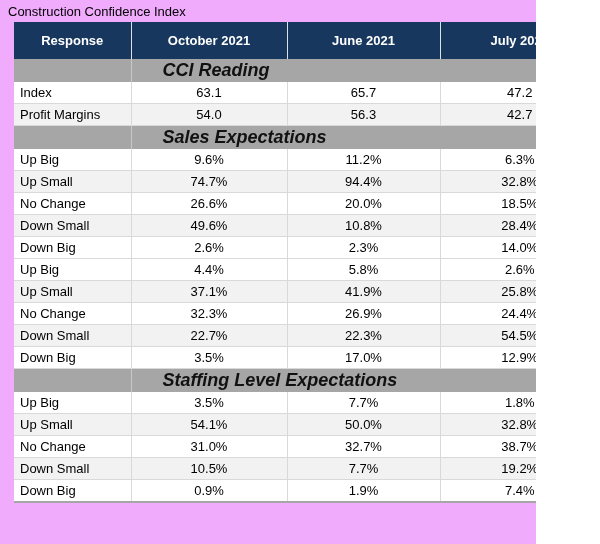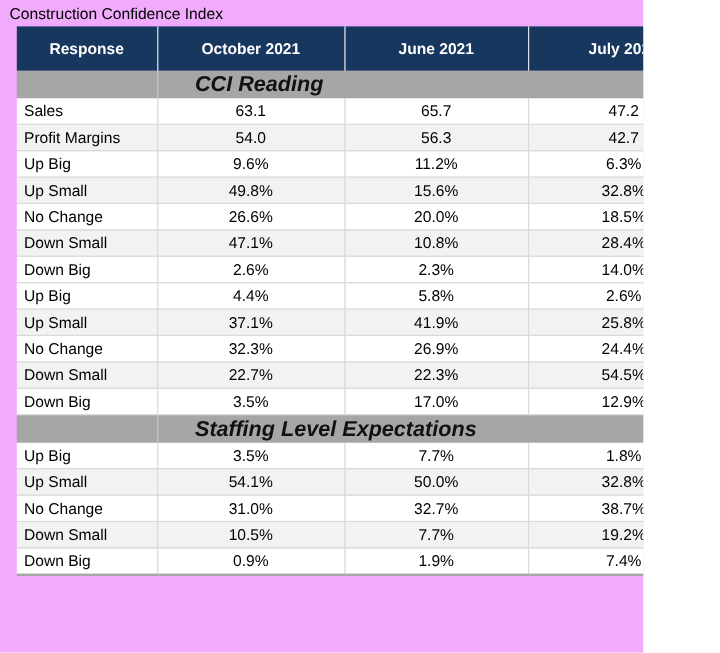--- a/index.html
+++ b/index.html
@@ -73,53 +73,57 @@
         <th>July 2020</th>
       </tr>
     </thead>
     <tbody>
 
       <tr class="section-row">
         <td class="section-blank"></td>
         <td class="section-title" colspan="3">CCI Reading</td>
       </tr>
       <tr class="data-row">
-        <td class="label">Sales</td>
+        <td class="label">Index</td>
         <td>63.1</td>
         <td>65.7</td>
         <td>47.2</td>
       </tr>
       <tr class="data-row alt">
         <td class="label">Profit Margins</td>
         <td>54.0</td>
         <td>56.3</td>
         <td>42.7</td>
       </tr>
 
+      <tr class="section-row">
+        <td class="section-blank"></td>
+        <td class="section-title" colspan="3">Sales Expectations</td>
+      </tr>
       <tr class="data-row">
         <td class="label">Up Big</td>
         <td>9.6%</td>
         <td>11.2%</td>
         <td>6.3%</td>
       </tr>
       <tr class="data-row alt">
         <td class="label">Up Small</td>
-        <td>49.8%</td>
-        <td>15.6%</td>
+        <td>74.7%</td>
+        <td>94.4%</td>
         <td>32.8%</td>
       </tr>
       <tr class="data-row">
         <td class="label">No Change</td>
         <td>26.6%</td>
         <td>20.0%</td>
         <td>18.5%</td>
       </tr>
       <tr class="data-row alt">
         <td class="label">Down Small</td>
-        <td>47.1%</td>
+        <td>49.6%</td>
         <td>10.8%</td>
         <td>28.4%</td>
       </tr>
       <tr class="data-row">
         <td class="label">Down Big</td>
         <td>2.6%</td>
         <td>2.3%</td>
         <td>14.0%</td>
       </tr>
 

